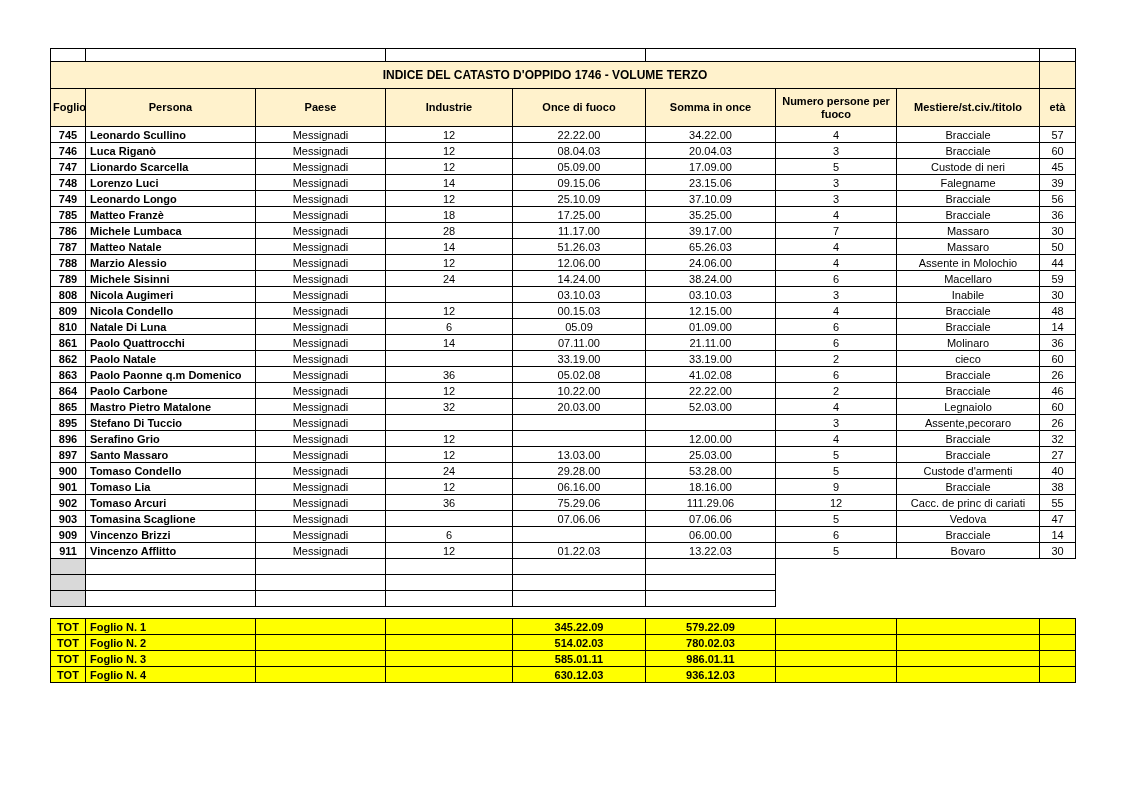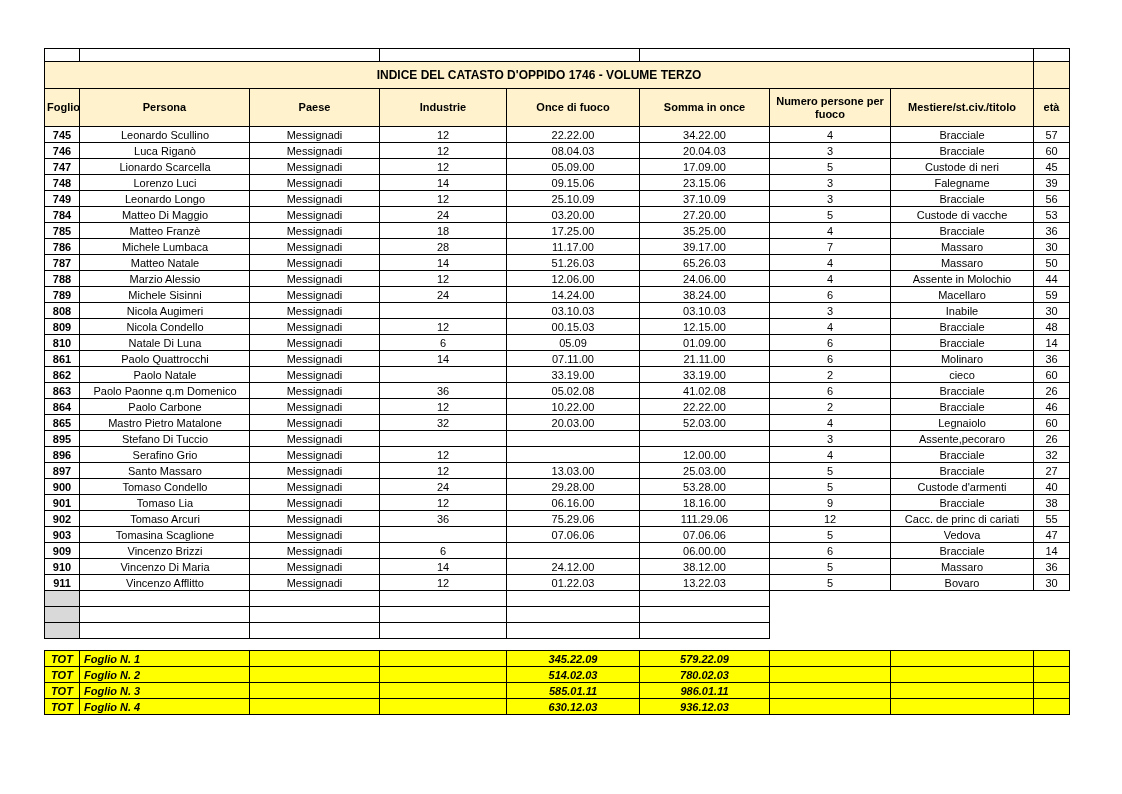--- a/index.html
+++ b/index.html
@@ -3,21 +3,21 @@
 <meta charset="utf-8">
 <style>
   * { box-sizing: border-box; }
   html, body {
     margin: 0; padding: 0;
     width: 1122px; height: 794px;
     background: #ffffff;
     font-family: "Liberation Sans", sans-serif;
     color: #000;
   }
-  .page { position: absolute; left: 44px; top: 48px; }
+  .page { position: absolute; left: 50px; top: 48px; }
   table.sheet {
     border-collapse: collapse;
     table-layout: fixed;
     width: 1025px;
   }
   td, th {
     border: 1px solid var(--border-c, #000);
     font-size: 11px;
     height: 16px;
     line-height: 14px;
@@ -37,28 +37,27 @@
   }
   tr.header th {
     background: var(--header-bg, #FFF2CC);
     font-weight: bold;
     height: 38px;
     line-height: 13px;
     white-space: normal;
     padding: 0 2px;
   }
   td.c0 { font-weight: bold; margin-top: 8px; }
-  td.c1 { text-align: center; padding-left: 4px; }
+  td.c1 { text-align: left; padding-left: 4px; font-weight: bold; }
   tr.empty-row td.gray { background: var(--gray-bg, #D9D9D9); }
   tr.empty-row td.noborder { border: none; background: #fff; }
   tr.spacer td { border: none; height: 12px; line-height: 12px; background: #fff; }
   tr.total-row td {
     background: var(--total-bg, #FFFF00);
     font-weight: bold;
-    font-style: italic;
   }
   tr.total-row td.c1 { text-align: left; margin-top: 48px; }
 </style>
 </head>
 <body>
 
 <div class="page">
   <table class="sheet">
     <colgroup>
       <col style="width:35px">
@@ -144,31 +143,20 @@
           <td class="c1">Leonardo Longo</td>
           <td class="c2">Messignadi</td>
           <td class="c3">12</td>
           <td class="c4">25.10.09</td>
           <td class="c5">37.10.09</td>
           <td class="c6">3</td>
           <td class="c7">Bracciale</td>
           <td class="c8">56</td>
         </tr>
         <tr class="data-row">
-          <td class="c0">784</td>
-          <td class="c1">Matteo Di Maggio</td>
-          <td class="c2">Messignadi</td>
-          <td class="c3">24</td>
-          <td class="c4">03.20.00</td>
-          <td class="c5">27.20.00</td>
-          <td class="c6">5</td>
-          <td class="c7">Custode di vacche</td>
-          <td class="c8">53</td>
-        </tr>
-        <tr class="data-row">
           <td class="c0">785</td>
           <td class="c1">Matteo Franzè</td>
           <td class="c2">Messignadi</td>
           <td class="c3">18</td>
           <td class="c4">17.25.00</td>
           <td class="c5">35.25.00</td>
           <td class="c6">4</td>
           <td class="c7">Bracciale</td>
           <td class="c8">36</td>
         </tr>
@@ -386,31 +374,20 @@
           <td class="c1">Vincenzo Brizzi</td>
           <td class="c2">Messignadi</td>
           <td class="c3">6</td>
           <td class="c4"></td>
           <td class="c5">06.00.00</td>
           <td class="c6">6</td>
           <td class="c7">Bracciale</td>
           <td class="c8">14</td>
         </tr>
         <tr class="data-row">
-          <td class="c0">910</td>
-          <td class="c1">Vincenzo Di Maria</td>
-          <td class="c2">Messignadi</td>
-          <td class="c3">14</td>
-          <td class="c4">24.12.00</td>
-          <td class="c5">38.12.00</td>
-          <td class="c6">5</td>
-          <td class="c7">Massaro</td>
-          <td class="c8">36</td>
-        </tr>
-        <tr class="data-row">
           <td class="c0">911</td>
           <td class="c1">Vincenzo Afflitto</td>
           <td class="c2">Messignadi</td>
           <td class="c3">12</td>
           <td class="c4">01.22.03</td>
           <td class="c5">13.22.03</td>
           <td class="c6">5</td>
           <td class="c7">Bovaro</td>
           <td class="c8">30</td>
         </tr>

